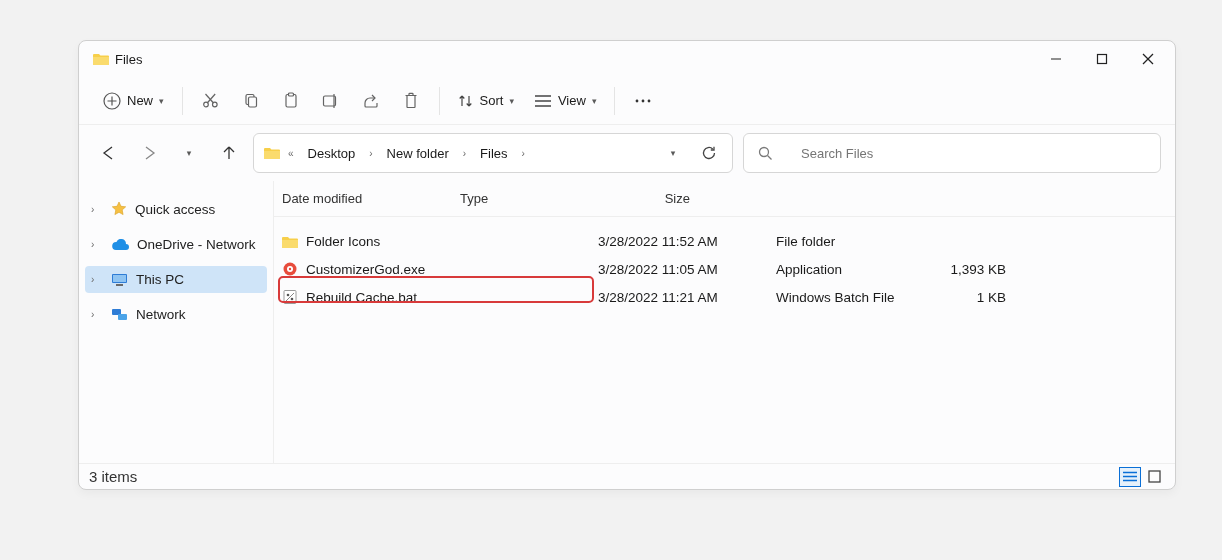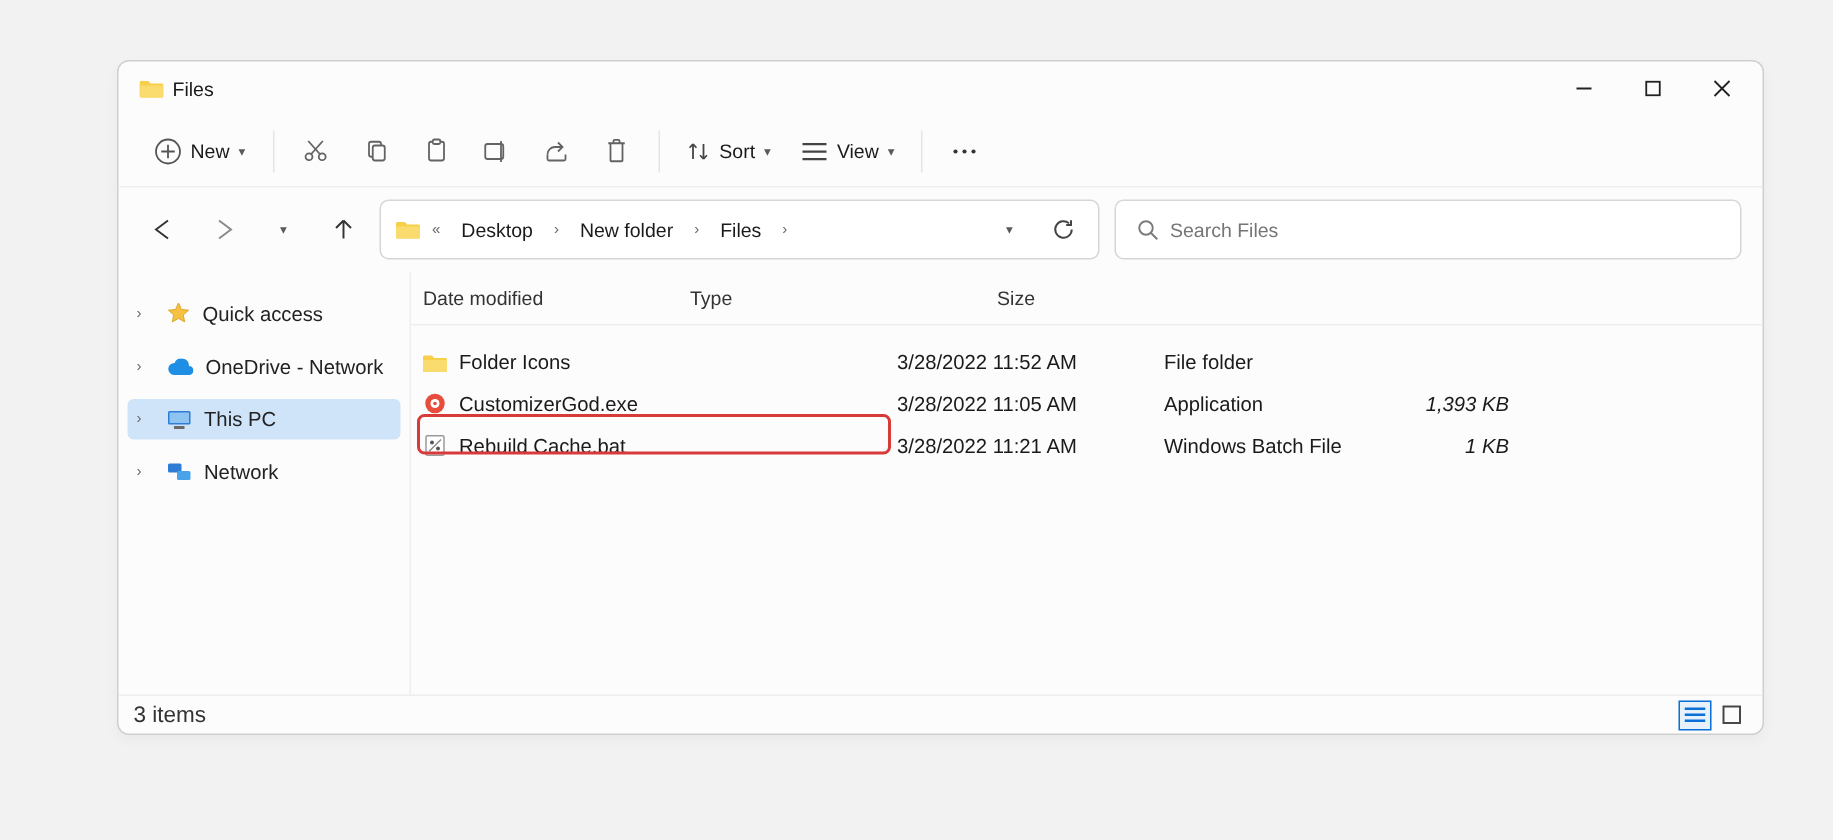--- a/index.html
+++ b/index.html
@@ -65,21 +65,21 @@
     flex:1; height:40px; border:1px solid #d6d6d6; border-radius:6px;
     display:flex; align-items:center; padding:0 8px 0 10px; gap:6px;
     background:#fff;
   }
   .crumb { padding: 4px 6px; }
   .crumb-sep { color:#6a6a6a; font-size:10px; padding:0 2px; }
   .addr-spacer{flex:1;}
   .addr-ctl{width:30px; display:flex; justify-content:center;}
   .searchbar {
     width:418px; height:40px; border:1px solid #d6d6d6; border-radius:6px;
-    display:flex; align-items:center; padding:0 14px; gap:7px; color:#6b6b6b;
+    display:flex; align-items:center; padding:0 14px; gap:28px; color:#6b6b6b;
     background:#fff;
   }
   .searchbar input{border:none; outline:none; font-size:13px; flex:1; background:transparent; color:#222;}
   
   .split { flex:1; display:flex; min-height:0;}
   .sidebar {
     width:195px; border-right:1px solid #eee; padding:14px 6px;
   }
   .side-item{
     display:flex; align-items:center; gap:8px;
@@ -100,21 +100,21 @@
   .col-size{width:88px; text-align:right; padding-right:6px;}
   .sort-up{font-size:9px; color:#555; margin-left:auto; padding-right:14px;}
   .rows{padding:4px 0 0 0;}
   .row{
     display:flex; align-items:flex-end; height:28px; padding-left:8px; font-size:13.5px;
     position:relative;
   }
   .row .c-name{width:316px; display:flex; align-items:center; gap:8px;}
   .row .c-date{width:178px;}
   .row .c-type{width:148px;}
-  .row .c-size{width:88px; text-align:right; padding-right:6px;font-style:italic;}
+  .row .c-size{width:88px; text-align:right; padding-right:6px;}
   .highlight-box{
     position:absolute; left:4px; top:-1px; width:316px; height:27px;
     border:2px solid #d83a3a; border-radius:5px; pointer-events:none;
   }
   
   .statusbar{
     height:26px; border-top:1px solid #eee; display:flex; align-items:center;
     padding:0 10px; font-size:15px; color:#333;
   }
   .statusbar .spacer{flex:1;}

